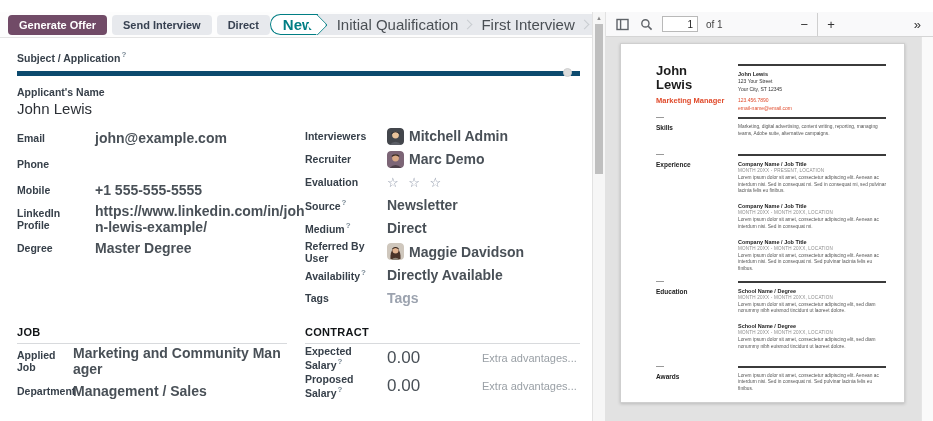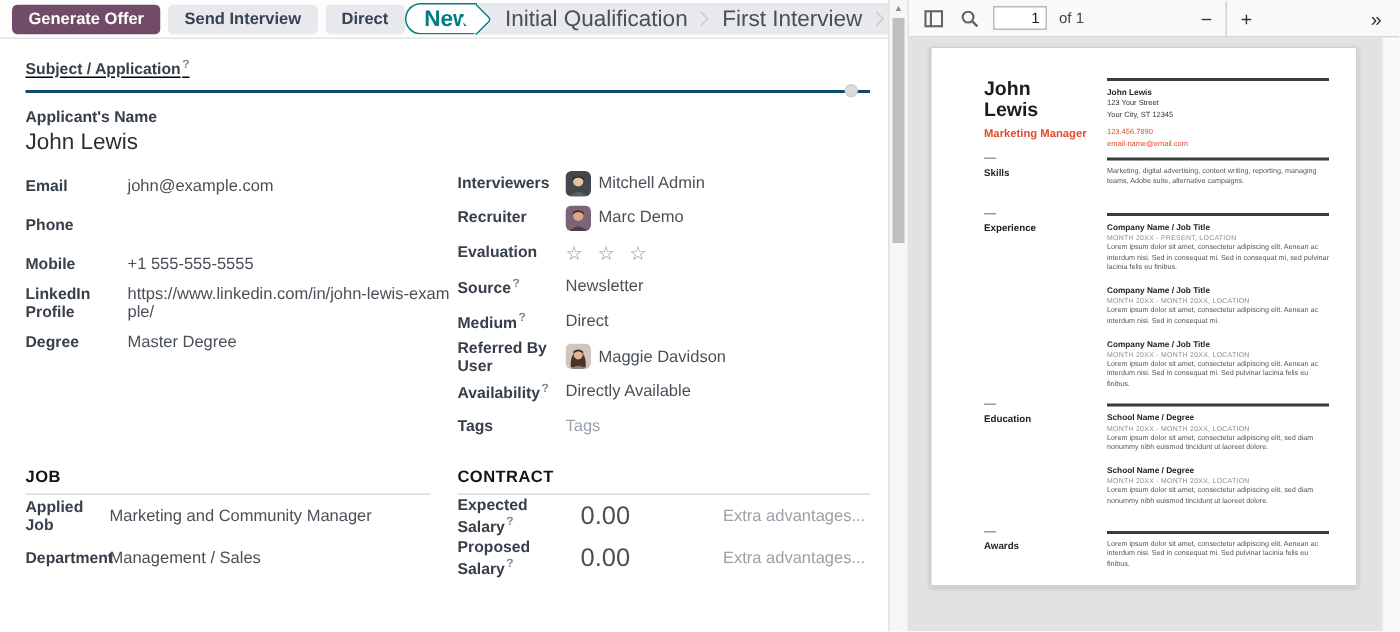--- a/index.html
+++ b/index.html
@@ -1,18 +1,18 @@
 <!DOCTYPE html>
 <html><head>
 <meta charset="utf-8">
 <style>
   * { margin:0; padding:0; box-sizing:border-box; }
   html,body { width:933px; height:421px; overflow:hidden; background:#fff;
               font-family:"Liberation Sans", sans-serif; }
-  .app { display:flex; width:933px; height:389px; }
+  .app { display:flex; width:933px; height:389px;margin-top:12px; }
 
   
   .form-panel { width:592px; height:421px; background:#fff; overflow:hidden; }
   .top-bar { height:26px; display:flex; align-items:center; padding:0 8px;
              background:#fdfdfd; border-bottom:1px solid #e4e4e4; }
   .btn { font-size:11px; font-weight:600; padding:3px 10px; border-radius:4px;
          border:1px solid transparent; cursor:pointer; white-space:nowrap;
          font-family:"Liberation Sans",sans-serif; }
   .btn-primary { background:#714B67; color:#fff; }
   .btn-light { background:#e7e9ed; color:#374151; margin-left:5px; }
@@ -28,35 +28,35 @@
   .stage.active::after { content:""; position:absolute; right:-7px; top:50%;
         width:14px; height:14px; transform:translateY(-50%) rotate(45deg);
         border-top:1px solid #017E84; border-right:1px solid #017E84;
         background:#fff; border-top-right-radius:3px; }
   .sep { width:7px; height:7px; border-top:1px solid #c9ccd1; border-right:1px solid #c9ccd1;
          transform:rotate(45deg); margin:0 1px 0 -3px; flex-shrink:0; }
 
   .form-body { padding:12px 12px 0 17px; }
   .flabel { font-size:10.5px; font-weight:700; color:#37404a; }
   sup.help { color:#7b8a96; font-size:8px; font-weight:700; margin-left:1px; }
-  .subject-row { position:relative; border-bottom:2px solid #0c4a6e; padding-bottom:7px;text-decoration:underline; }
+  .subject-row { position:relative; border-bottom:5px solid #0c4a6e; padding-bottom:7px; }
   .subject-title { font-size:21px; color:#1a1d21; margin-top:3px; font-weight:400; }
   .activity-dot { position:absolute; right:8px; top:18px; width:9px; height:9px;
                   border-radius:50%; background:#dcdcdc; border:1px solid #cfcfcf; }
   .applicant { margin-top:10px; }
   .applicant-value { font-size:15px; color:#2c3036; margin-top:2px; }
 
   .field-grid { display:flex; margin-top:8px; }
   .col-left { width:288px; flex-shrink:0; }
   .col-right { flex:1; }
-  .frow { display:flex; align-items:center; min-height:26px; }
+  .frow { display:flex; align-items:center; min-height:26px;gap:10px; }
   .col-right .frow { min-height:23px; }
   .frow .flabel { width:68px; flex-shrink:0; }
   .col-right .frow .flabel { width:72px; }
-  .fvalue { font-size:11px; color:#495057; word-break:break-all; }
+  .fvalue { font-size:14px; color:#495057; word-break:break-all;font-weight:bold; }
   .placeholder { color:#9ca3af; }
   .stars { font-size:13px; color:#8a93a5; letter-spacing:3px; cursor:pointer; }
   .m2o { display:flex; align-items:center; gap:5px; }
   .avatar { width:17px; height:17px; border-radius:4px; flex-shrink:0; display:block; }
 
   .sections { display:flex; margin-top:16px; }
   .sec-job { width:288px; flex-shrink:0; padding-right:18px; }
   .sec-contract { flex:1; }
   .sec-title { font-size:11px; font-weight:700; color:#111417; letter-spacing:.3px;
                border-bottom:1px solid #d8dadd; padding-bottom:5px; }

